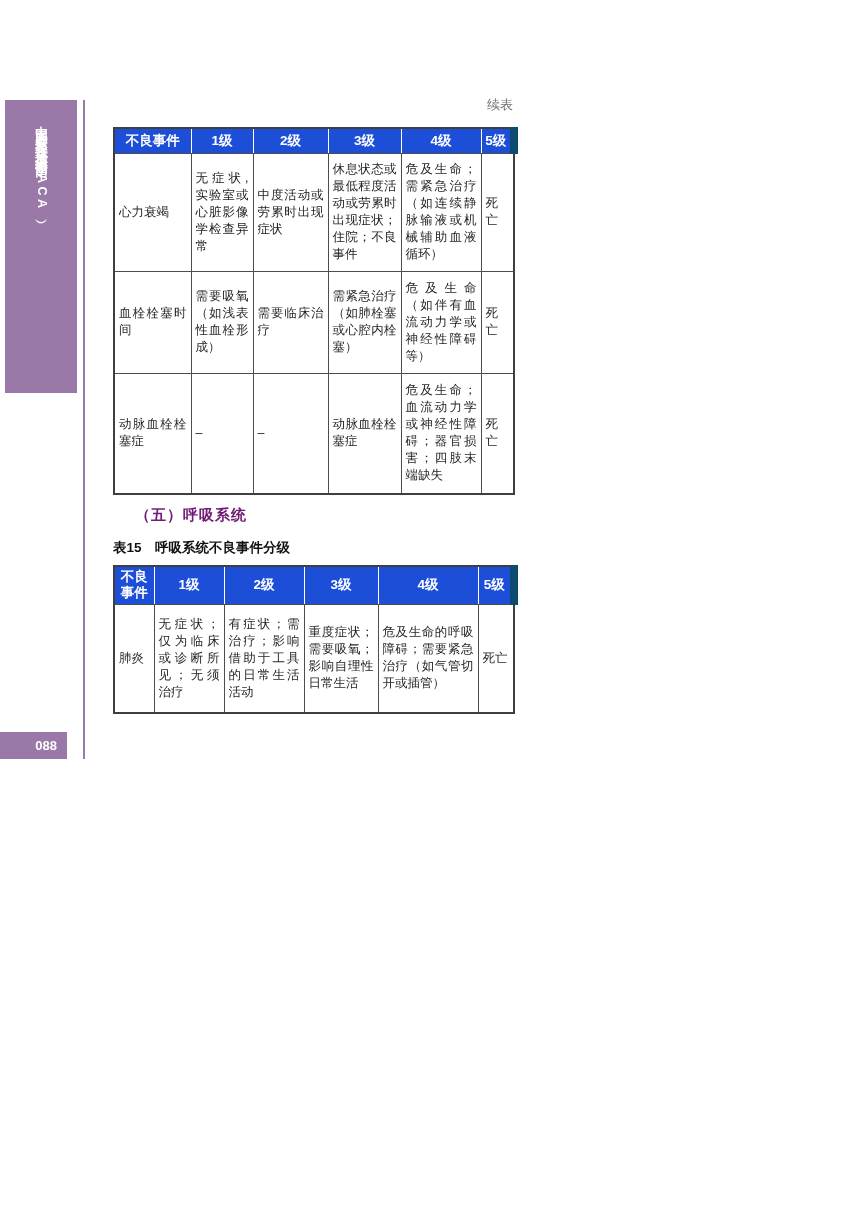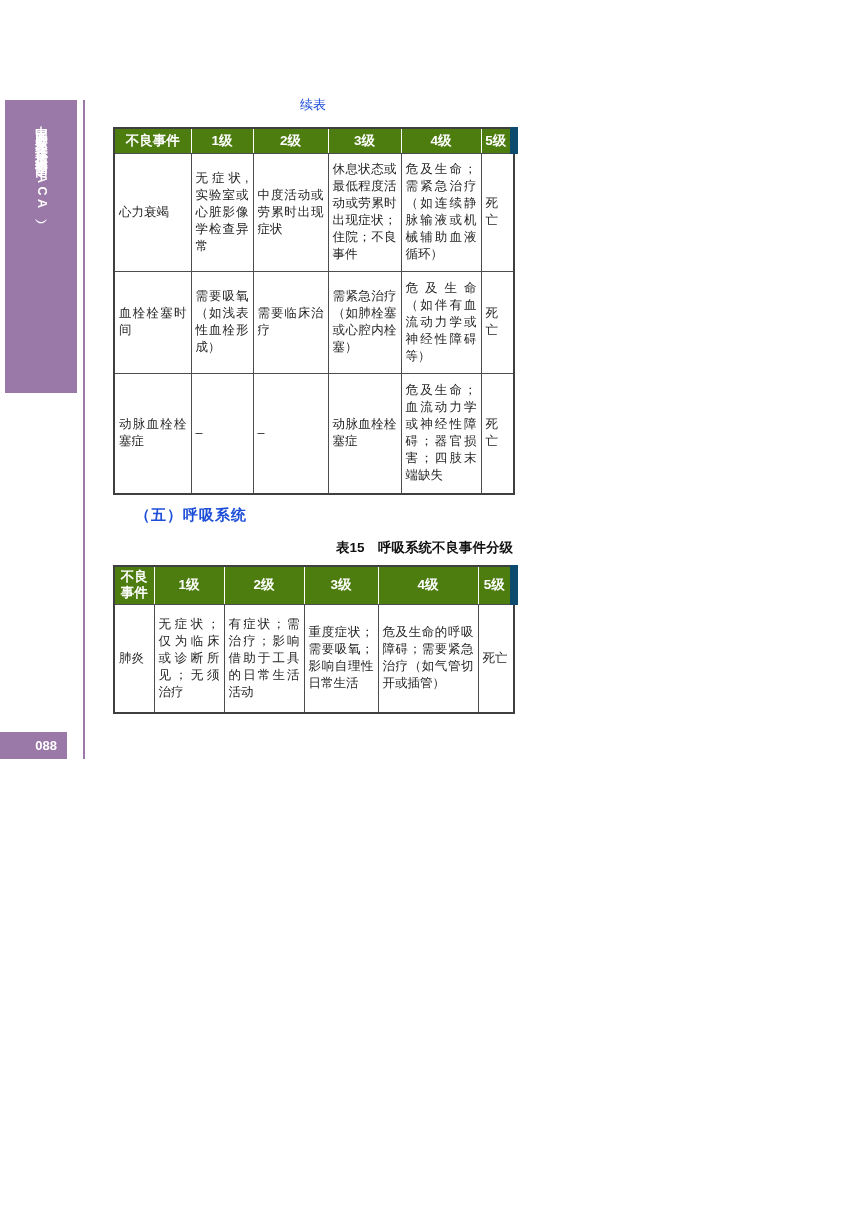--- a/index.html
+++ b/index.html
@@ -52,39 +52,39 @@
     text-align: right;
     line-height: 27px;
     padding-right: 10px;
   }
 
   
   .continued-label {
     position: absolute;
     left: 113px; top: 96px;
     width: 400px;
-    text-align: center;
+    text-align: right;
     font-size: 13px;
-    color: #1d4ed8;
+    color: #737373;
   }
 
   
   table.grading {
     position: absolute;
     left: 113px;
     width: 400px;
     border-collapse: collapse;
     table-layout: fixed;
     border: 2px solid #3f3f3f;
   }
   #table1 { top: 127px; }
   #table2 { top: 565px; }
 
   table.grading th {
-    background: #4d7c0f;
+    background: #1d4ed8;
     color: #ffffff;
     font-size: 13.5px;
     font-weight: bold;
     text-align: center;
     vertical-align: middle;
     border-left: 1px solid #ffffff;
     border-right: 1px solid #ffffff;
     border-top: 2px solid #3f3f3f;
     border-bottom: 1px solid #4d4d4d;
     padding: 1px 2px;
@@ -110,27 +110,27 @@
   #table2 tr.hdr { height: 38px; }
   #table2 tr.r0 { height: 109px; }
 
   
   .section-heading {
     position: absolute;
     left: 135px; top: 506px;
     font-size: 15px;
     font-weight: bold;
     letter-spacing: 1px;
-    color: #1d4ed8;
+    color: #701a75;
   }
   .table-caption {
     position: absolute;
     left: 113px; top: 539px;
     width: 400px;
-    text-align: right;
+    text-align: left;
     font-size: 13.5px;
     font-weight: bold;
     color: #111111;
   }
 </style>
 </head>
 <body>
 
 <div class="page">
 

